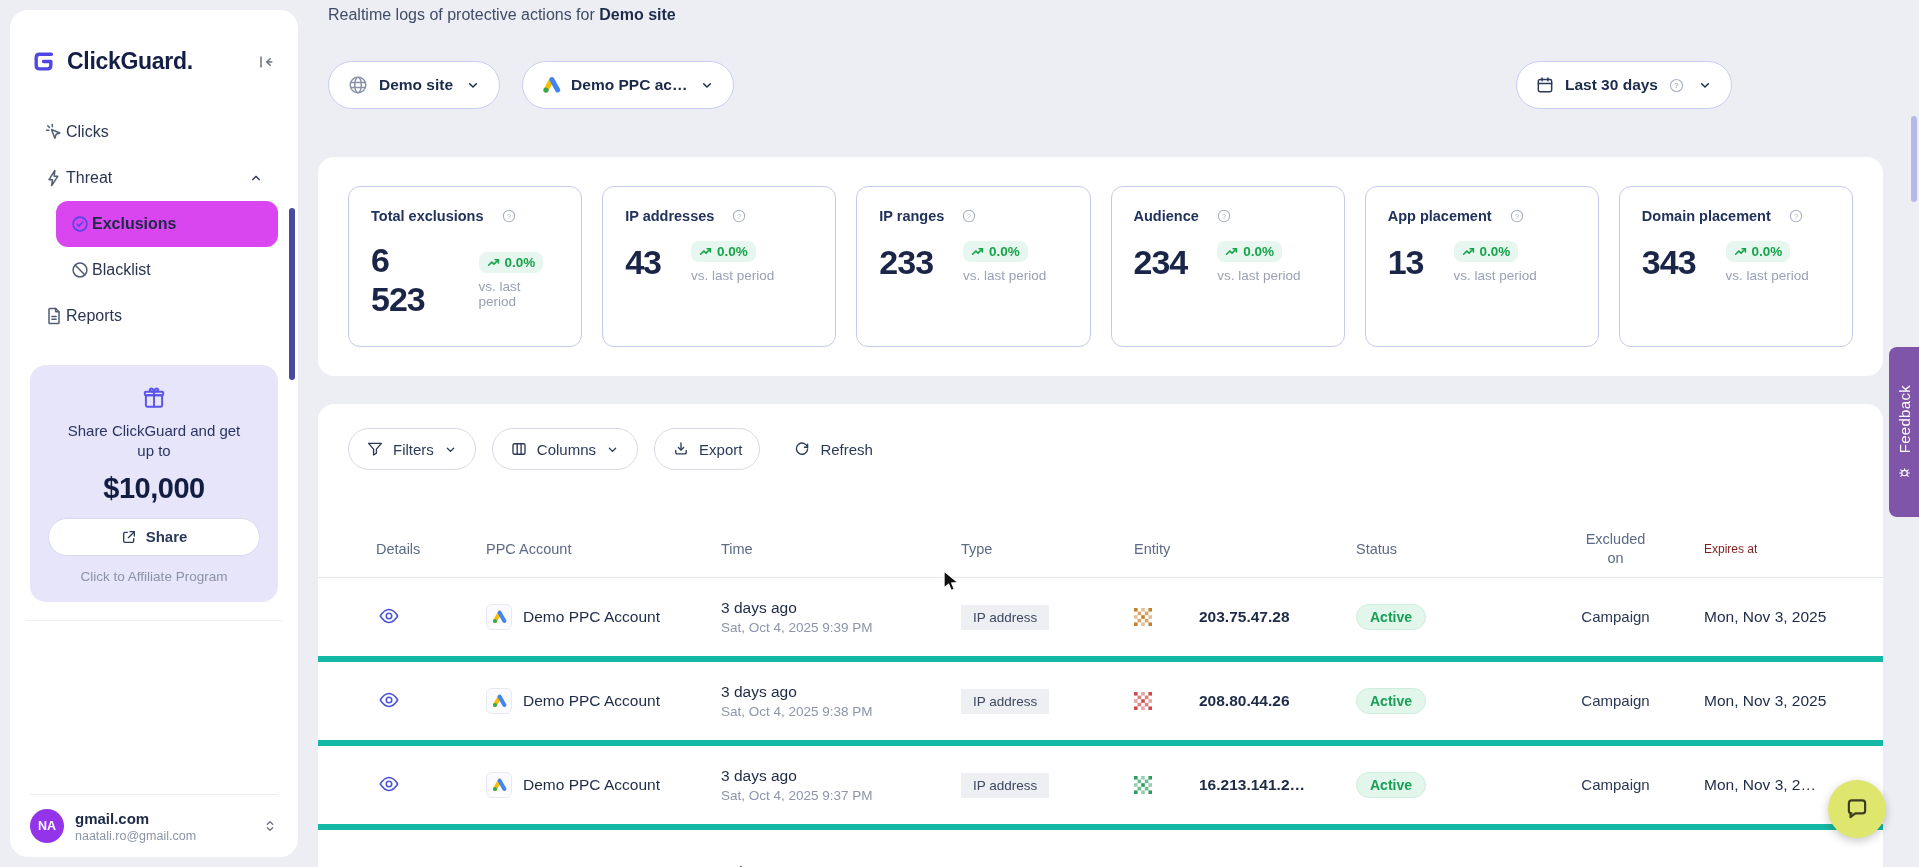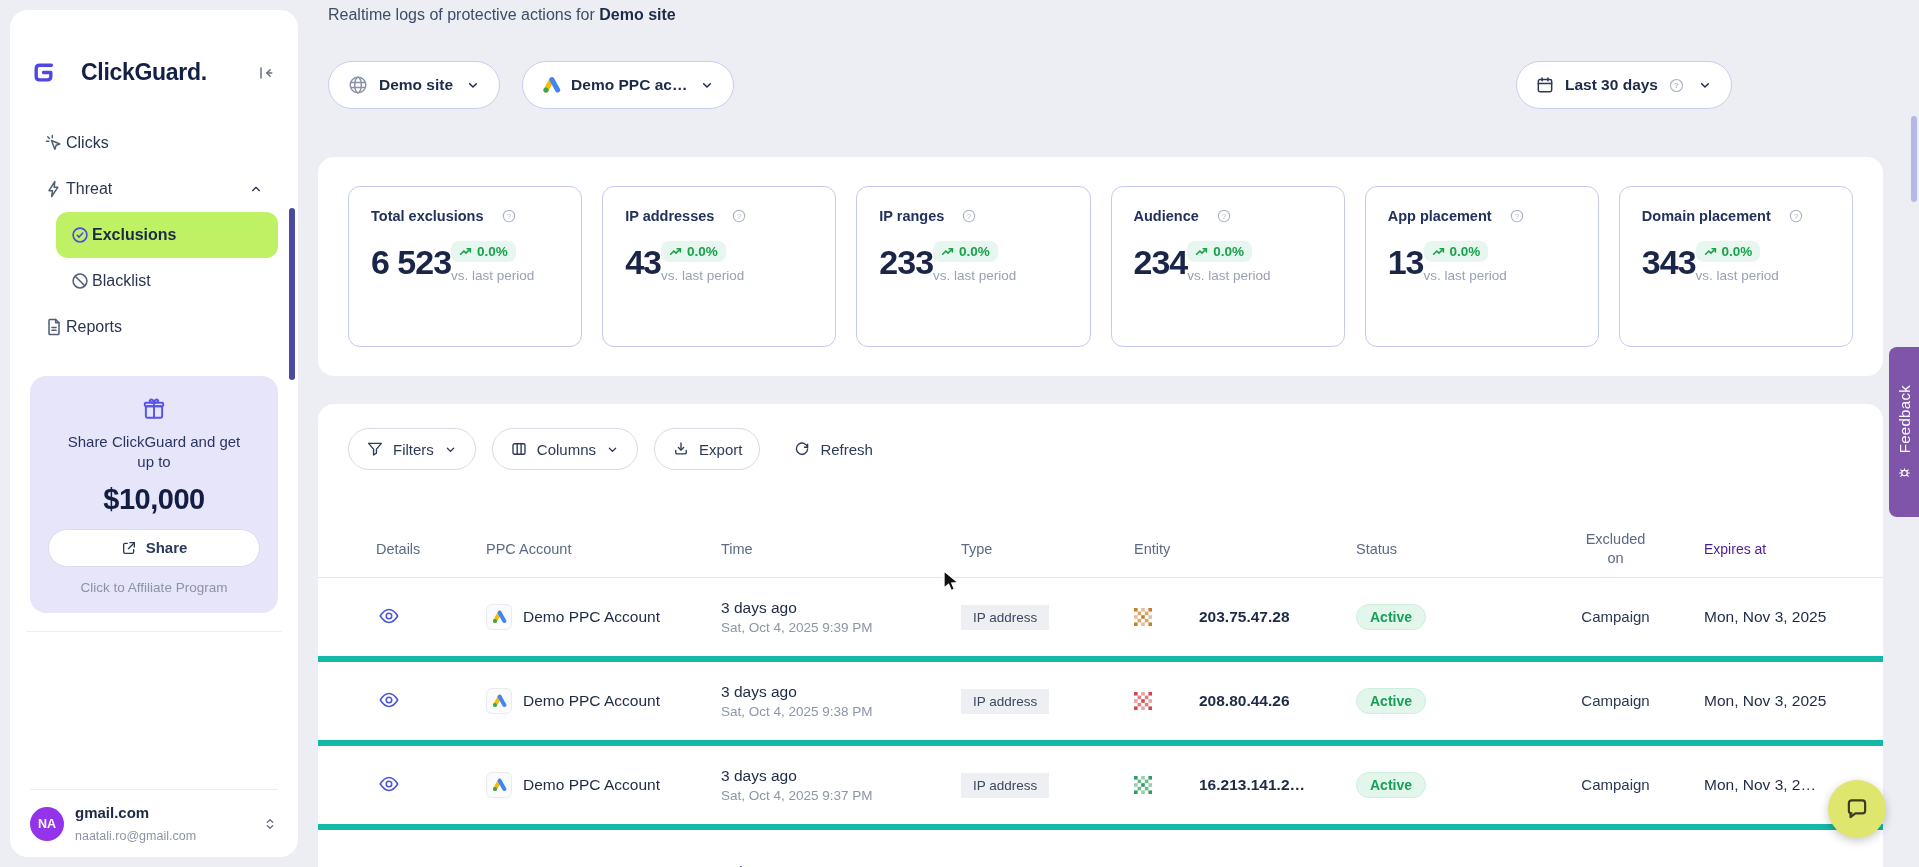--- a/index.html
+++ b/index.html
@@ -9,32 +9,32 @@
     font-family:"Liberation Sans","DejaVu Sans",sans-serif;
     color:#1e2b47; position:relative;
   }
   svg { display:block; }
 
   
   .sidebar {
     position:absolute; left:10px; top:10px; bottom:10px; width:288px;
     background:#fff; border-radius:18px; padding:0 20px;
   }
-  .logo-row { display:flex; align-items:center; gap:24px; margin-top:49px; }
+  .logo-row { display:flex; align-items:center; gap:10px; margin-top:38px; }
   .brand-name { font-size:23px; font-weight:800; color:#141f45; letter-spacing:-0.3px; }
   .collapse-btn { margin-left:auto; background:none; border:none; cursor:pointer; padding:2px; }
   .nav { margin-top:34px; }
   .nav-item {
     height:46px; display:flex; align-items:center; gap:2px;
     padding:0 14px; border-radius:12px; font-size:16px; font-weight:500;
     color:#2a3550; cursor:pointer;
   }
   .nav-item .chev-right { margin-left:auto; }
   .nav-sub { margin-left:26px; }
-  .nav-item.active { background:#bef264; color:#1d2945; font-weight:600; }
+  .nav-item.active { background:#d946ef; color:#1d2945; font-weight:600; }
   .promo {
     margin-top:26px; background:#e6e5fa; border-radius:16px;
     padding:20px 18px 18px; text-align:center;
   }
   .promo-gift { display:flex; justify-content:center; margin-bottom:10px; }
   .promo-text { font-size:15px; font-weight:500; color:#2a3563; line-height:1.35; width:180px; margin:0 auto; }
   .promo-amount { font-size:29px; font-weight:800; color:#131d42; margin-top:10px; letter-spacing:-0.5px; }
   .share-btn {
     margin-top:13px; width:100%; height:38px; background:#fff;
     border:1px solid #d8dbef; border-radius:19px; display:flex; align-items:center;
@@ -48,21 +48,21 @@
     position:absolute; left:20px; right:20px; bottom:14px;
     border-top:1px solid #eceef3; padding-top:14px;
     display:flex; align-items:center; gap:11px; cursor:pointer;
   }
   .avatar {
     width:34px; height:34px; border-radius:50%; background:#9333ea; color:#fff;
     font-size:12.5px; font-weight:700; display:flex; align-items:center; justify-content:center;
     flex:0 0 auto;
   }
   .user-name { font-size:15px; font-weight:700; color:#1d2945; }
-  .user-email { font-size:12.5px; color:#8b94a7; margin-top:8px; }
+  .user-email { font-size:12.5px; color:#8b94a7; margin-top:2px; }
   .user-chev { margin-left:auto; }
   .side-scroll {
     position:absolute; right:3px; top:198px; width:6px; height:172px;
     background:#4a4aa0; border-radius:3px;
   }
 
   
   .main { position:absolute; left:318px; top:0; width:1444px; bottom:0; }
   .subtitle { position:absolute; left:10px; top:6px; font-size:16px; color:#3f4c66; }
   .subtitle b { color:#1c2b4a; font-weight:700; }
@@ -73,21 +73,21 @@
     font-size:15.5px; font-weight:700; color:#1c2b4a; cursor:pointer; font-family:inherit;
   }
   .pill .chev { margin-left:2px; }
   .pill-date { margin-left:auto; }
 
   .panel { position:absolute; left:0; width:1565px; background:#fff; border-radius:16px; }
   .stats-panel { top:157px; height:219px; padding:29px 30px; display:flex; gap:20px; }
   .stat-card { flex:1; border:1px solid #c6c9ef; border-radius:12px; padding:21px 22px 0; }
   .stat-head { display:flex; align-items:center; gap:17px; }
   .stat-label { font-size:14.5px; font-weight:600; color:#22325c; }
-  .stat-body { margin-top:17px; display:flex; align-items:center; gap:0; }
+  .stat-body { margin-top:17px; display:flex; align-items:center; gap:30px; }
   .stat-value { font-size:34px; font-weight:800; color:#1a2547; letter-spacing:-1px; }
   .delta {
     display:inline-flex; align-items:center; gap:5px; background:#e7f6ee; color:#17a34a;
     font-size:13.5px; font-weight:700; padding:3px 8px; border-radius:8px;
   }
   .delta i { font-style:normal; }
   .stat-caption { font-size:13.5px; color:#9aa1b5; margin-top:6px; }
 
   .table-panel { top:404px; height:496px; padding-top:24px; }
   .toolbar { display:flex; align-items:center; padding:0 30px; }
@@ -504,21 +504,21 @@
     </div>
 
     <div class="tgrid thead">
       <div class="cell1">Details</div>
       <div class="cellp">PPC Account</div>
       <div class="cellp">Time</div>
       <div class="cellp">Type</div>
       <div class="cellp">Entity</div>
       <div class="cellp">Status</div>
       <div class="cell-center h-excl"><span>Excluded on</span></div>
-      <div class="cell-exp" style="font-size:14px;color:#4c1d95;">Expires at</div>
+      <div class="cell-exp" style="font-size:12px;color:#7f1d1d;">Expires at</div>
     </div>
 
     <div class="tgrid trow">
       <div class="cell1"><button class="eye-btn"><svg width="22" height="22" viewBox="0 0 24 24" fill="none" stroke="#4c55d8" stroke-width="1.7" stroke-linecap="round" stroke-linejoin="round">
               <path d="M2.5 12C5.5 7.2 8.8 5 12 5s6.5 2.2 9.5 7c-3 4.8-6.3 7-9.5 7s-6.5-2.2-9.5-7z"></path>
               <circle cx="12" cy="12" r="3"></circle>
             </svg></button></div>
       <div class="cellp">
           <span class="acct-chip">
             <svg width="16" height="16" viewBox="0 0 24 24">

